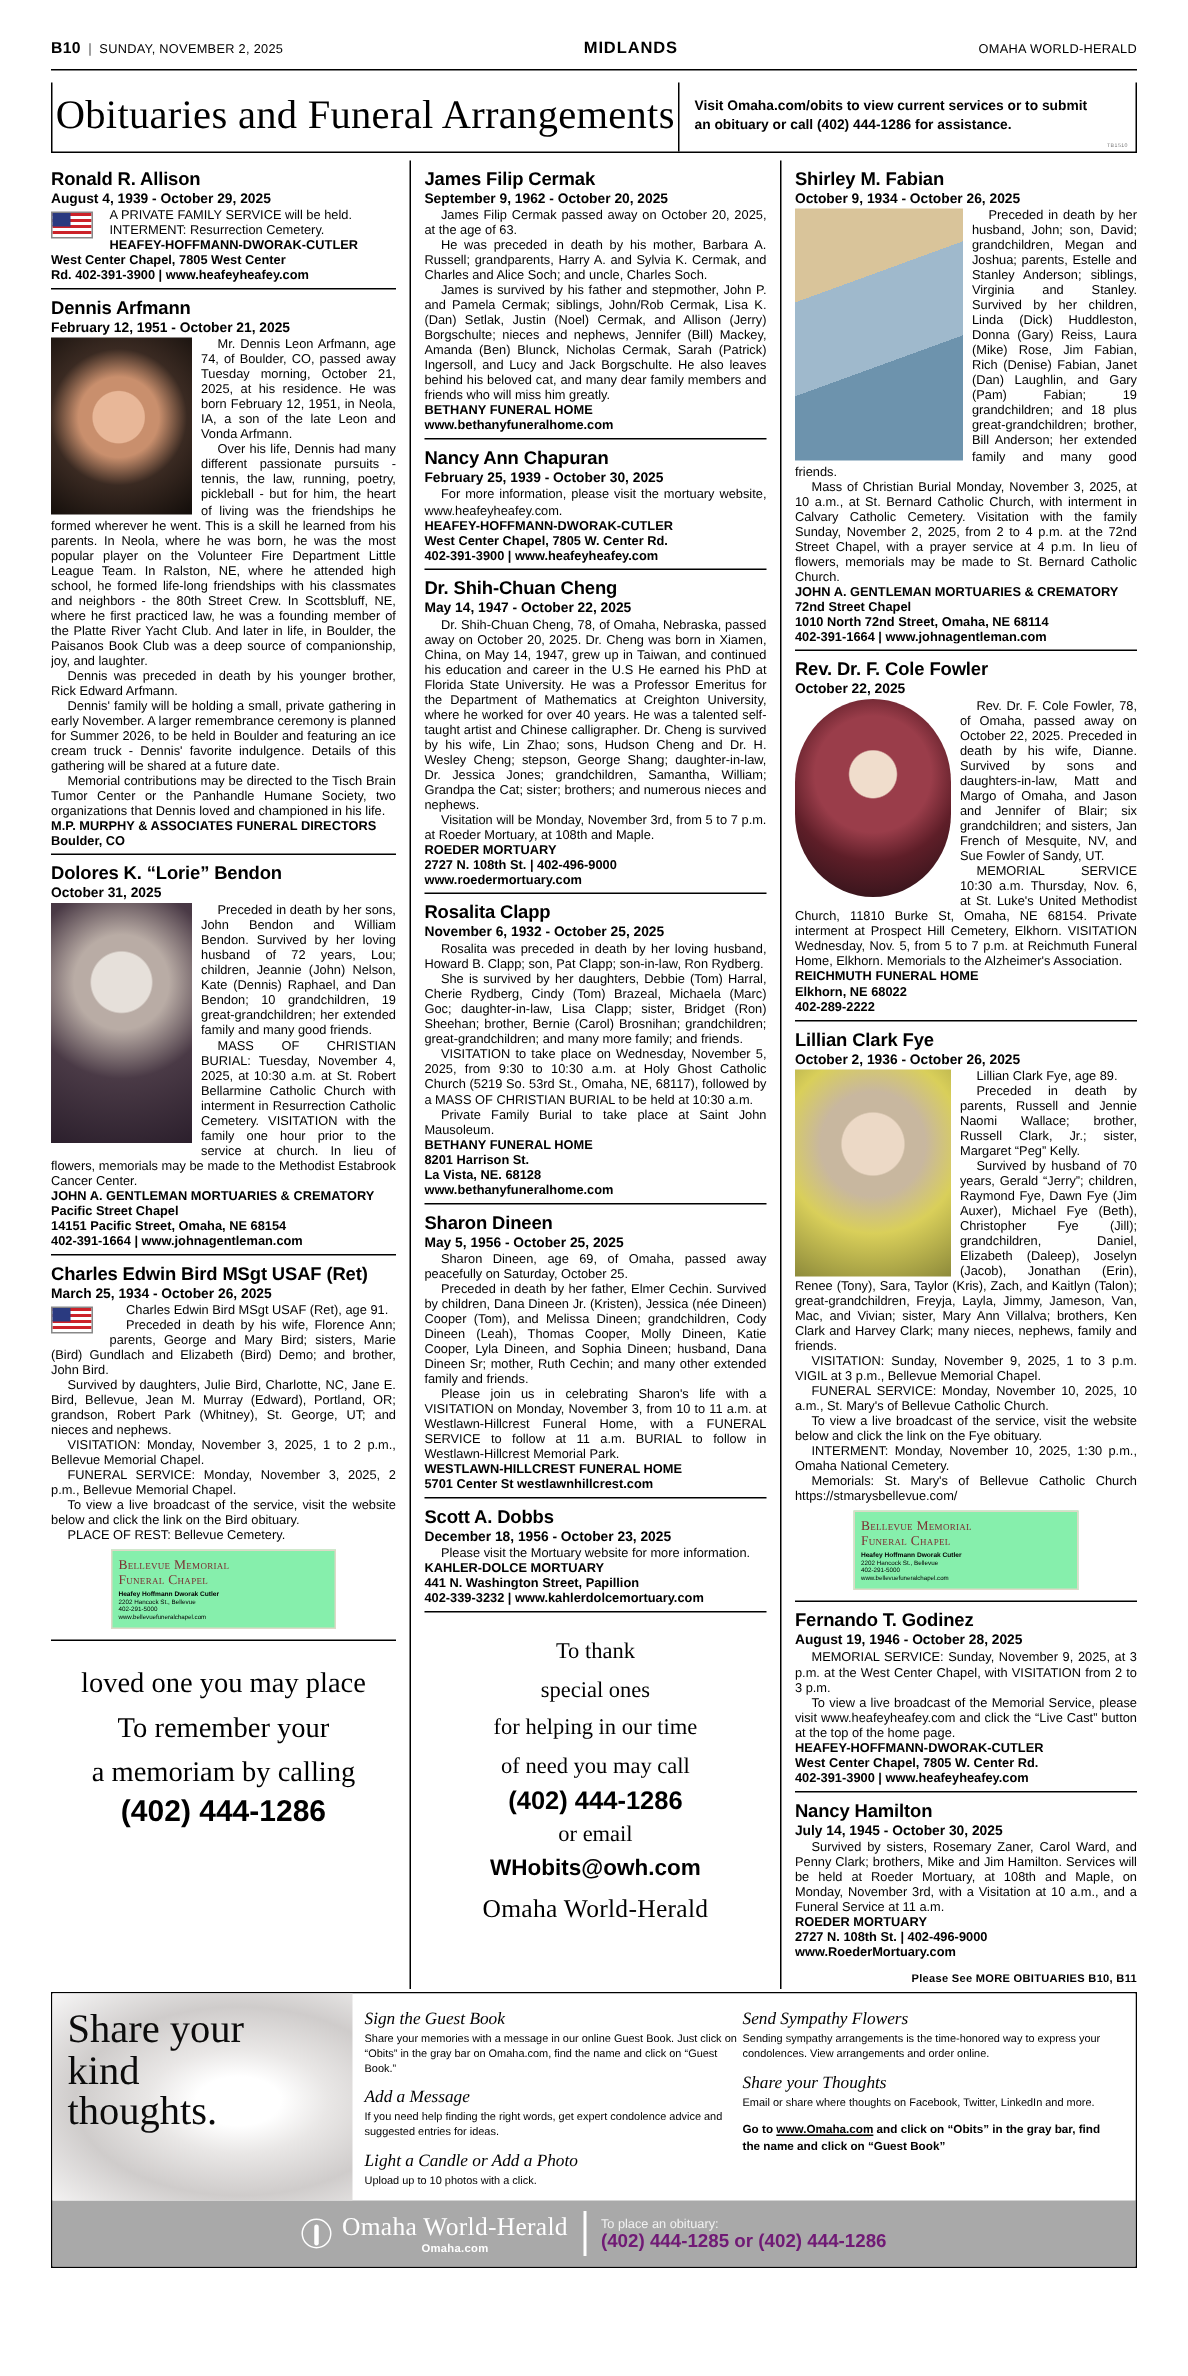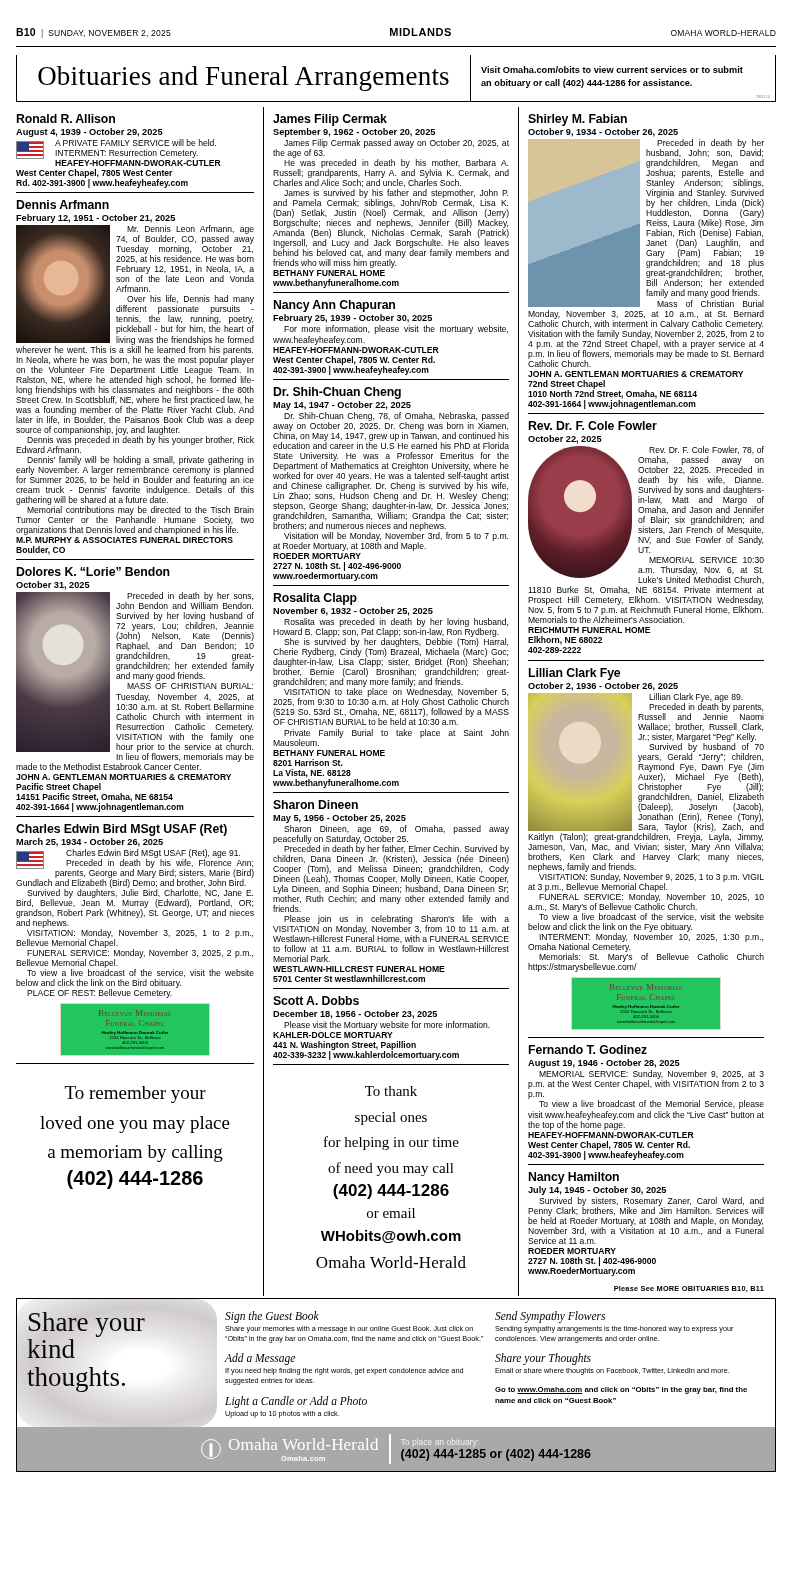--- a/index.html
+++ b/index.html
@@ -4,21 +4,21 @@
 <style>
   * { box-sizing: border-box; }
   html, body { margin:0; padding:0; }
   body {
     width:792px; height:1584px;
     background:#ffffff;
     font-family:"Liberation Sans", sans-serif;
     color:#000;
     -webkit-font-smoothing:antialiased;
   }
-  .page { width:792px; height:1472px; position:relative; padding:0 16px; }
+  .page { width:792px; height:1472px; position:relative; padding:0 34px; }
 
   
   .masthead { display:flex; align-items:baseline; padding:26px 0 6px 0; }
   .mh-page { font-weight:bold; font-size:10.5px; letter-spacing:.2px; }
   .mh-sep { font-size:9px; margin:0 5px; color:#555; }
   .mh-date { font-size:8.5px; letter-spacing:.2px; }
   .mh-section { flex:1; text-align:center; font-weight:bold; font-size:11px; letter-spacing:.6px; }
   .mh-paper { font-size:8.5px; letter-spacing:.2px; }
   .mh-rule { border-top:1.2px solid #000; margin:2px 0 0 0; }
 
@@ -78,22 +78,22 @@
     width:28px; height:18px; margin:2px 5px 0 0;
     background:
       repeating-linear-gradient(180deg,#cc2229 0 2px,#ffffff 2px 4px);
     position:relative; border:0.4px solid #888;
   }
   .ph-flag::before{
     content:""; position:absolute; left:0; top:0; width:12px; height:9px; background:#2a3a80;
   }
 
   .fh-logo {
-    width:150px; margin:5px auto 3px auto; text-align:center;
-    background:#22c55e; border:0.4px solid #ded9c6; padding:4px 4px 5px 4px;
+    width:150px; margin:5px auto 3px auto; 
+    background:#86efac; border:0.4px solid #ded9c6; padding:4px 4px 5px 4px;
   }
   .fh-logo .l1 { font-family:"Liberation Serif", serif; font-size:9px; color:#7d2f33; letter-spacing:.2px; font-variant:small-caps; }
   .fh-logo .l2 { font-family:"Liberation Serif", serif; font-size:9px; color:#7d2f33; letter-spacing:.2px; font-variant:small-caps; }
   .fh-logo .l3 { font-size:4.4px; font-weight:bold; margin-top:2px; }
   .fh-logo .l4 { font-size:4.2px; }
   .fh-logo .l5 { font-size:4.2px; }
   .fh-logo .l6 { font-size:4.1px; }
 
   
   .promo {
@@ -111,21 +111,20 @@
 
   .more-obits { text-align:right; font-size:7.4px; font-weight:bold; margin:4px 0 3px 0; letter-spacing:.2px; }
 
   
   .ad { border:1.4px solid #000; margin-top:2px; }
   .ad-top { display:flex; background:#fff; }
   .ad-img {
     flex:0 0 200px; position:relative; overflow:hidden;
     background:radial-gradient(ellipse at 62% 52%, #ffffff 0 16%, #e9e7e6 34%, #cfcccb 62%, #f7f6f6 100%);
     padding:10px 6px 8px 10px;
-    border-radius:21px;
   }
   .ad-img .hw {
     font-family:"Liberation Serif", serif; font-size:27px; line-height:1.02; color:#0b0b0b;
   }
   .ad-cols { flex:1; display:flex; padding:11px 10px 8px 8px; gap:0; }
   .ad-col { flex:1; }
   .ad-col h4 { margin:0 0 2px 0; font-family:"Liberation Serif", serif; font-style:italic; font-weight:400; font-size:11.5px; }
   .ad-col h4.sp { margin-top:9px; }
   .ad-col p { margin:0; font-size:7.3px; line-height:1.34; }
   .ad-col p.b { font-weight:bold; font-size:7.8px; }
@@ -137,21 +136,21 @@
   }
   .ad-bar .seal::after{
     content:""; position:absolute; left:50%; top:3px; transform:translateX(-50%);
     width:3px; height:14px; border-radius:2px; background:#fff;
   }
   .ad-bar .owh { font-family:"Liberation Serif", serif; color:#fff; font-size:17px; letter-spacing:.2px; }
   .ad-bar .owh small { display:block; font-size:7.5px; font-weight:bold; font-family:"Liberation Sans",sans-serif; text-align:center; margin-top:-1px;}
   .ad-bar .divider { width:2px; height:30px; background:#fff; margin:0 10px; }
   .ad-bar .place { color:#f2f2f2; }
   .ad-bar .place .t1 { font-size:8.5px; }
-  .ad-bar .place .t2 { font-size:12.5px; font-weight:bold; color:#000000; }
+  .ad-bar .place .t2 { font-size:12.5px; font-weight:bold; color:#701a75; }
 </style>
 </head>
 <body>
 
 <div class="page">
 
   <div class="masthead">
     <span class="mh-page">B10</span>
     <span class="mh-sep">|</span>
     <span class="mh-date">SUNDAY, NOVEMBER 2, 2025</span>
@@ -242,22 +241,22 @@
           <div class="l1">Bellevue Memorial</div>
           <div class="l2">Funeral Chapel</div>
           <div class="l3">Heafey Hoffmann Dworak Cutler</div>
           <div class="l4">2202 Hancock St., Bellevue</div>
           <div class="l5">402-291-5000</div>
           <div class="l6">www.bellevuefuneralchapel.com</div>
         </div>
       </div>
 
       <div class="promo">
+        <div class="line">loved one you may place</div>
         <div class="line">To remember your</div>
-        <div class="line">loved one you may place</div>
         <div class="line">a  memoriam by calling</div>
         <div class="phone">(402) 444-1286</div>
       </div>
     </div>
 
     <div class="col col-2">
 
       <div class="obit first">
         <h2>James Filip Cermak</h2>
         <div class="dates">September 9, 1962 - October 20, 2025</div>

